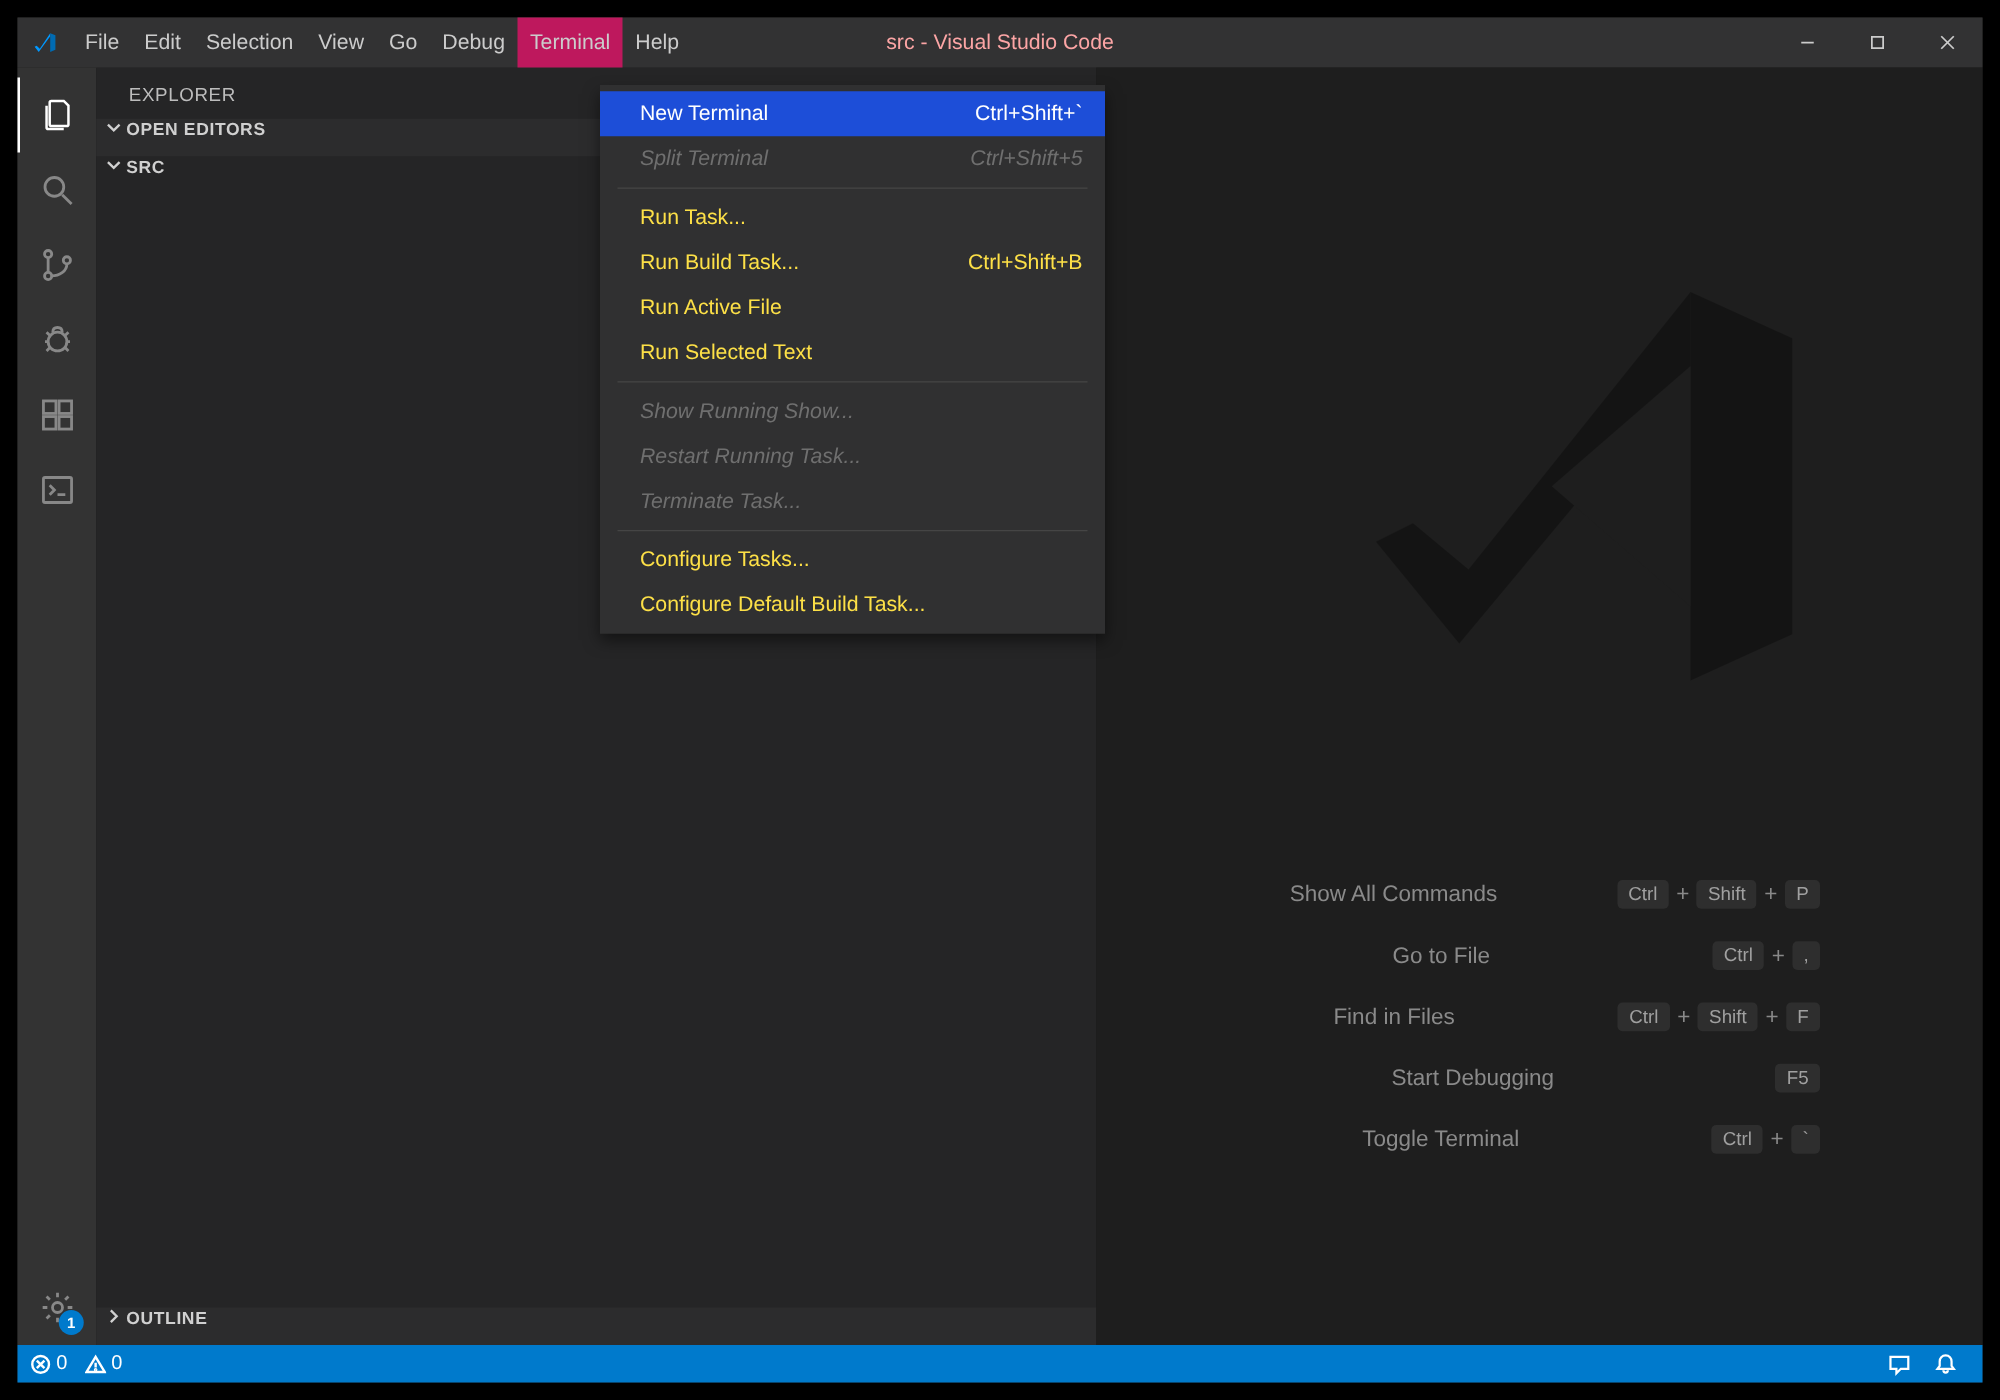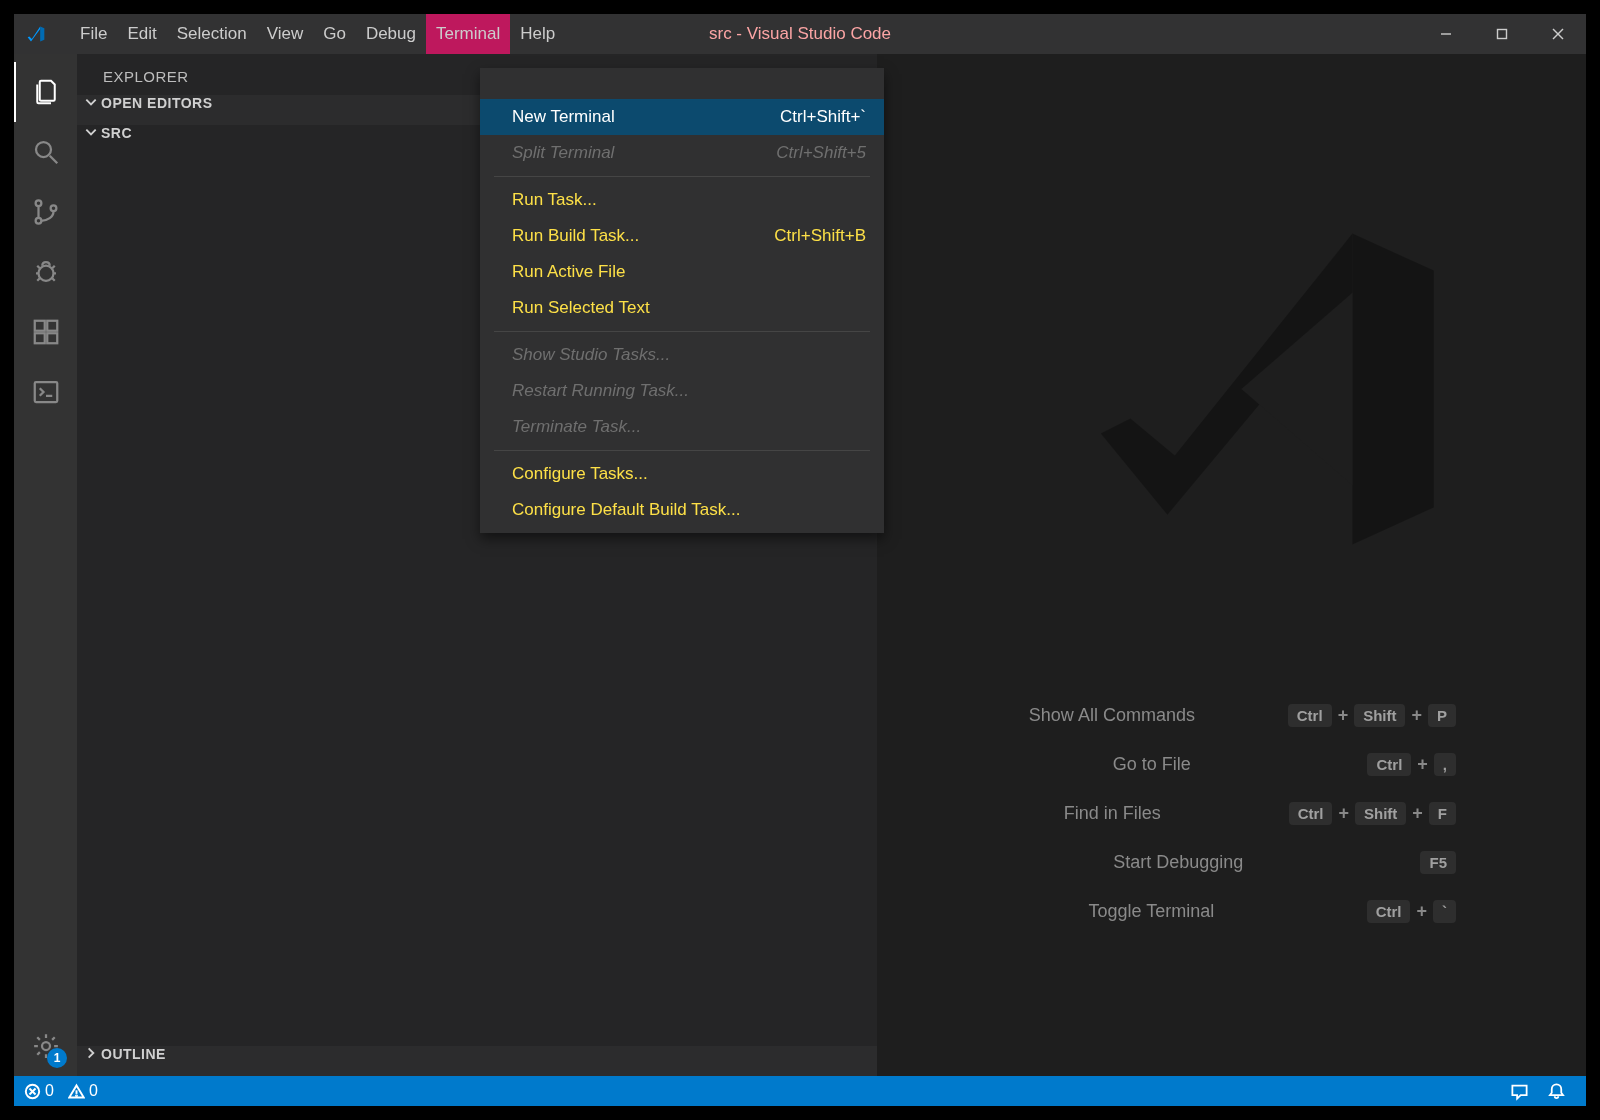--- a/index.html
+++ b/index.html
@@ -23,21 +23,20 @@
     position: relative;
   }
   
   .titlebar {
     height: 40px;
     background: #323233;
     display: flex;
     align-items: center;
     position: relative;
     flex-shrink: 0;
-    gap: 12px;
   }
   .logo {
     width: 20px;
     height: 20px;
     margin: 0 12px 0 12px;
   }
   .menubar { display: flex; align-items: center; height: 100%; }
   .menubar-item {
     padding: 0 10px;
     height: 100%;
@@ -153,21 +152,21 @@
     position: absolute;
     right: 130px;
     top: 650px;
     display: flex;
     flex-direction: column;
     gap: 26px;
     width: 500px;
   }
   .shortcut-row { display: flex; align-items: center; justify-content: flex-end; gap: 20px; color: #888; font-size: 18px; }
   .shortcut-label { text-align: center; flex: 1; color:#8a8a8a; }
-  .keys { display: flex; align-items: center; gap: 6px; font-weight: bold; }
+  .keys { display: flex; align-items: center; gap: 6px; }
   .key {
     background: #2e2e2e;
     color: #a0a0a0;
     padding: 3px 9px;
     border-radius: 4px;
     font-size: 15px;
   }
   .kplus { color: #888; }
   
   .dropdown {
@@ -181,21 +180,21 @@
     padding: 5px 0;
   }
   .dd-item {
     display: flex;
     justify-content: space-between;
     padding: 6px 18px 6px 32px;
     color: #fde047;
     font-size: 17px;
     line-height: 24px;
   }
-  .dd-item.highlight { background: #0c4a6e; color: #ffffff; margin-top: 26px; }
+  .dd-item.highlight { background: #1d4ed8; color: #ffffff; }
   .dd-item.disabled { color: #6f6f6f; font-style: italic; }
   .dd-sep { border-top: 1px solid #454545; margin: 5px 14px; }
   
   .statusbar {
     height: 30px;
     background: #007acc;
     color: #ffffff;
     display: flex;
     align-items: center;
     padding: 0 10px;
@@ -405,21 +404,21 @@
       <div class="dd-item">
         <span>Run Active File</span>
         <span></span>
       </div>
       <div class="dd-item">
         <span>Run Selected Text</span>
         <span></span>
       </div>
       <div class="dd-sep"></div>
       <div class="dd-item disabled">
-        <span>Show Studio Tasks...</span>
+        <span>Show Running Show...</span>
         <span></span>
       </div>
       <div class="dd-item disabled">
         <span>Restart Running Task...</span>
         <span></span>
       </div>
       <div class="dd-item disabled">
         <span>Terminate Task...</span>
         <span></span>
       </div>

